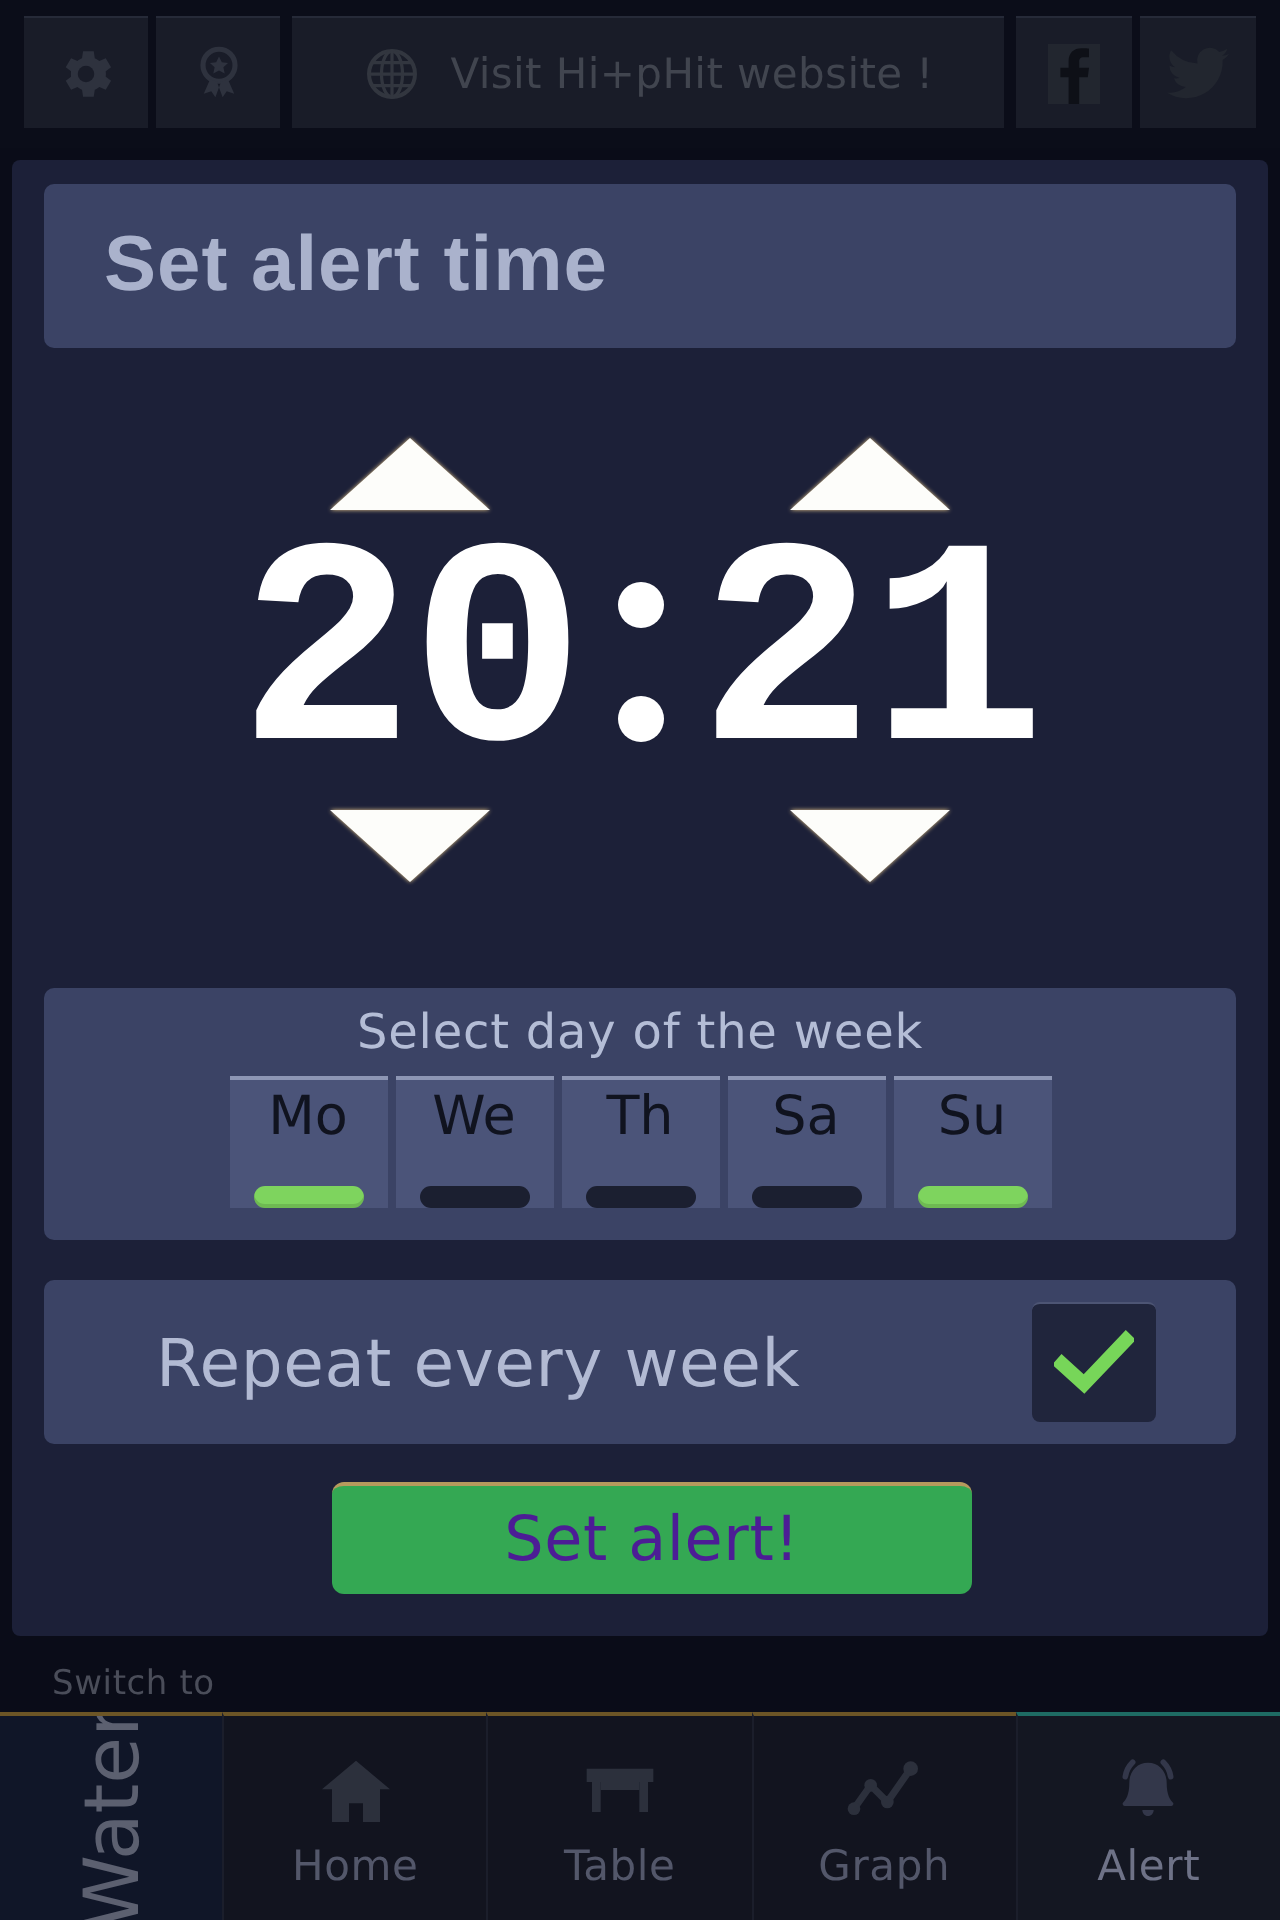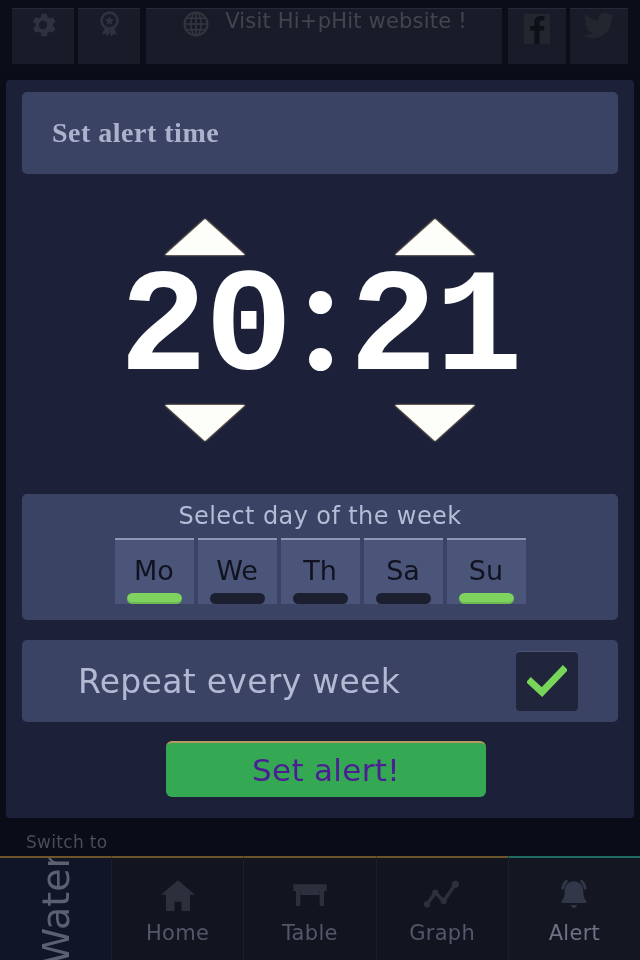--- a/index.html
+++ b/index.html
@@ -13,21 +13,21 @@
 
   
   .topbar{
     position:absolute; left:0; top:0; width:640px; height:74px;
     background:#0b0d19;
     display:flex; align-items:center; padding:8px 12px 10px 12px; gap:2px;
   }
   .tb-cell{
     height:56px; background:#191c28;
     border-top:1px solid #262a38;
-    display:flex; justify-content:center;
+    display:flex; align-items:center; justify-content:center;
     flex:0 0 auto;
   }
   .tb-gear{ width:62px; margin-right:2px;}
   .tb-award{ width:62px; margin-right:4px;}
   .tb-site{ flex:1 1 auto; justify-content:center; gap:14px; margin-right:4px;}
   .tb-fb{ width:58px; margin-right:2px;}
   .tb-tw{ width:58px;}
   .tb-site-text{
     font-family:"DejaVu Sans", sans-serif;
     font-size:21px; color:#41454f; letter-spacing:.2px; white-space:nowrap;
@@ -43,23 +43,23 @@
 
   .card{
     background:#3b4365; border-radius:5px;
   }
 
   .title-card{
     position:absolute; left:16px; top:12px; width:596px; height:82px;
     display:flex; align-items:center; padding-left:30px;
   }
   .title-text{
-    font-size:28px; font-weight:bold; color:#aab2cc;
+    font-size:39px; font-weight:bold; color:#aab2cc;
     letter-spacing:.5px;
-    font-family:Liberation Serif, serif;
+    font-family:Liberation Sans, sans-serif;
   }
 
   
   .timewrap{
     position:absolute; left:0; top:112px; width:628px; height:275px;
     display:flex; align-items:center; justify-content:center;
   }
   .tcol{
     width:172px; display:flex; flex-direction:column; align-items:center;
     justify-content:center; gap:0;
@@ -88,21 +88,21 @@
   }
   .day-label{
     text-align:center; font-size:24px; color:#b4bdd6; letter-spacing:.4px;
     margin-bottom:8px; font-family:"DejaVu Sans", sans-serif;
   }
   .days{ display:flex; gap:4px; justify-content:center; }
   .day{
     width:79px; height:66px; background:#4b5479; border-radius:0;
     border-top:2px solid #8d96b4;
     display:flex; flex-direction:column; align-items:center;
-    justify-content:flex-end; padding-top:2px;
+    justify-content:space-between; padding-top:2px;
   }
   .day-name{
     font-size:27px; color:#10131f; line-height:34px;
     font-family:"DejaVu Sans", sans-serif;
   }
   .day-bar{
     width:55px; height:11px; border-radius:6px; margin-top:5px;
     background:#1b1f30;
   }
   .day-bar.on{ background:#7ed45e; box-shadow:inset 0 -2px 0 rgba(0,0,0,.12); }

